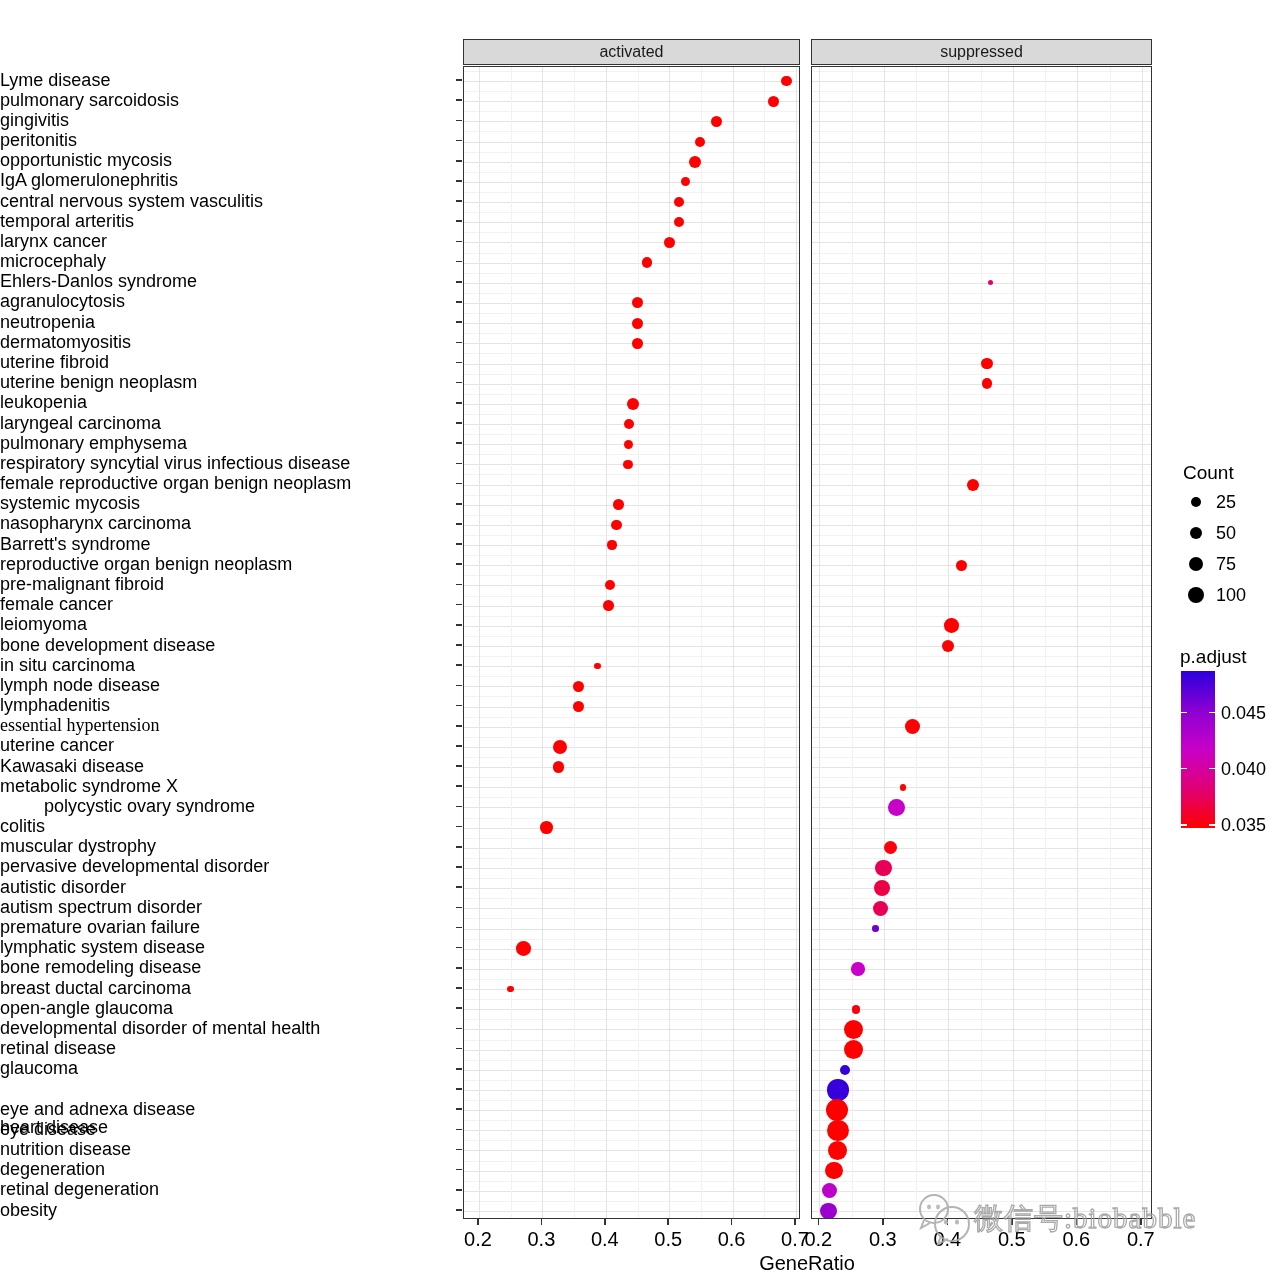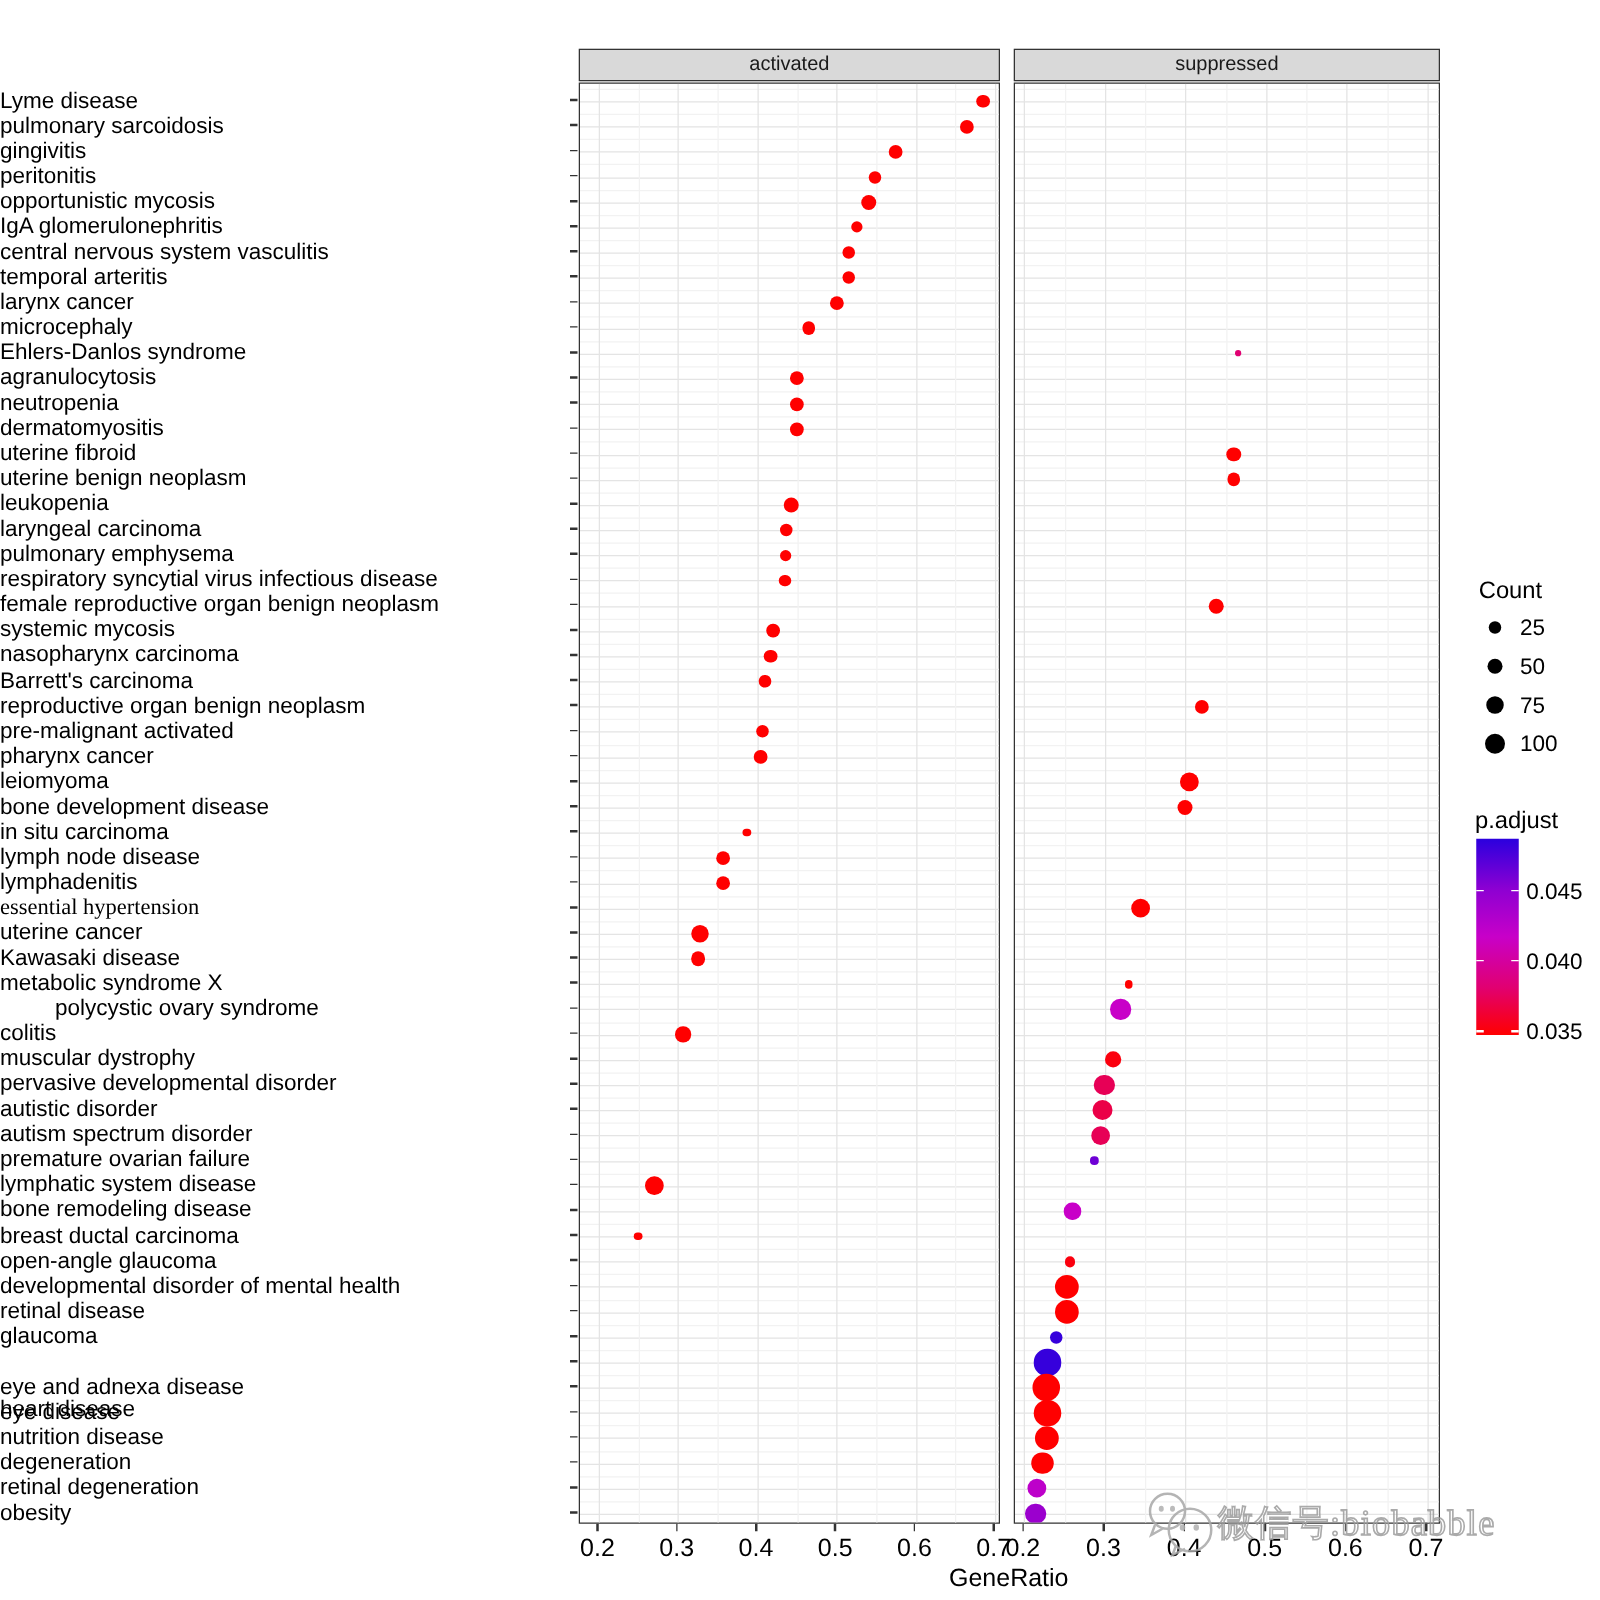--- a/index.html
+++ b/index.html
@@ -392,27 +392,27 @@
       <div class="ylab" style="top: 432.722px; left: 0px; width: 452px;">pulmonary emphysema</div>
       <div class="ytick" style="left: 456px; top: 442.422px;"></div>
       <div class="ylab" style="top: 452.901px; left: 0px; width: 452px;">respiratory syncytial virus infectious disease</div>
       <div class="ytick" style="left: 456px; top: 462.601px;"></div>
       <div class="ylab" style="top: 473.08px; left: 0px; width: 452px;">female reproductive organ benign neoplasm</div>
       <div class="ytick" style="left: 456px; top: 482.78px;"></div>
       <div class="ylab" style="top: 493.259px; left: 0px; width: 452px;">systemic mycosis</div>
       <div class="ytick" style="left: 456px; top: 502.959px;"></div>
       <div class="ylab" style="top: 513.438px; left: 0px; width: 452px;">nasopharynx carcinoma</div>
       <div class="ytick" style="left: 456px; top: 523.138px;"></div>
-      <div class="ylab" style="top: 533.617px; left: 0px; width: 452px;">Barrett's carcinoma</div>
+      <div class="ylab" style="top: 533.617px; left: 0px; width: 452px;">Barrett's syndrome</div>
       <div class="ytick" style="left: 456px; top: 543.317px;"></div>
       <div class="ylab" style="top: 553.796px; left: 0px; width: 452px;">reproductive organ benign neoplasm</div>
       <div class="ytick" style="left: 456px; top: 563.496px;"></div>
-      <div class="ylab" style="top: 573.975px; left: 0px; width: 452px;">pre-malignant activated</div>
+      <div class="ylab" style="top: 573.975px; left: 0px; width: 452px;">pre-malignant fibroid</div>
       <div class="ytick" style="left: 456px; top: 583.675px;"></div>
-      <div class="ylab" style="top: 594.154px; left: 0px; width: 452px;">pharynx cancer</div>
+      <div class="ylab" style="top: 594.154px; left: 0px; width: 452px;">female cancer</div>
       <div class="ytick" style="left: 456px; top: 603.854px;"></div>
       <div class="ylab" style="top: 614.333px; left: 0px; width: 452px;">leiomyoma</div>
       <div class="ytick" style="left: 456px; top: 624.033px;"></div>
       <div class="ylab" style="top: 634.512px; left: 0px; width: 452px;">bone development disease</div>
       <div class="ytick" style="left: 456px; top: 644.212px;"></div>
       <div class="ylab" style="top: 654.691px; left: 0px; width: 452px;">in situ carcinoma</div>
       <div class="ytick" style="left: 456px; top: 664.391px;"></div>
       <div class="ylab" style="top: 674.87px; left: 0px; width: 452px;">lymph node disease</div>
       <div class="ytick" style="left: 456px; top: 684.57px;"></div>
       <div class="ylab" style="top: 695.049px; left: 0px; width: 452px;">lymphadenitis</div>

